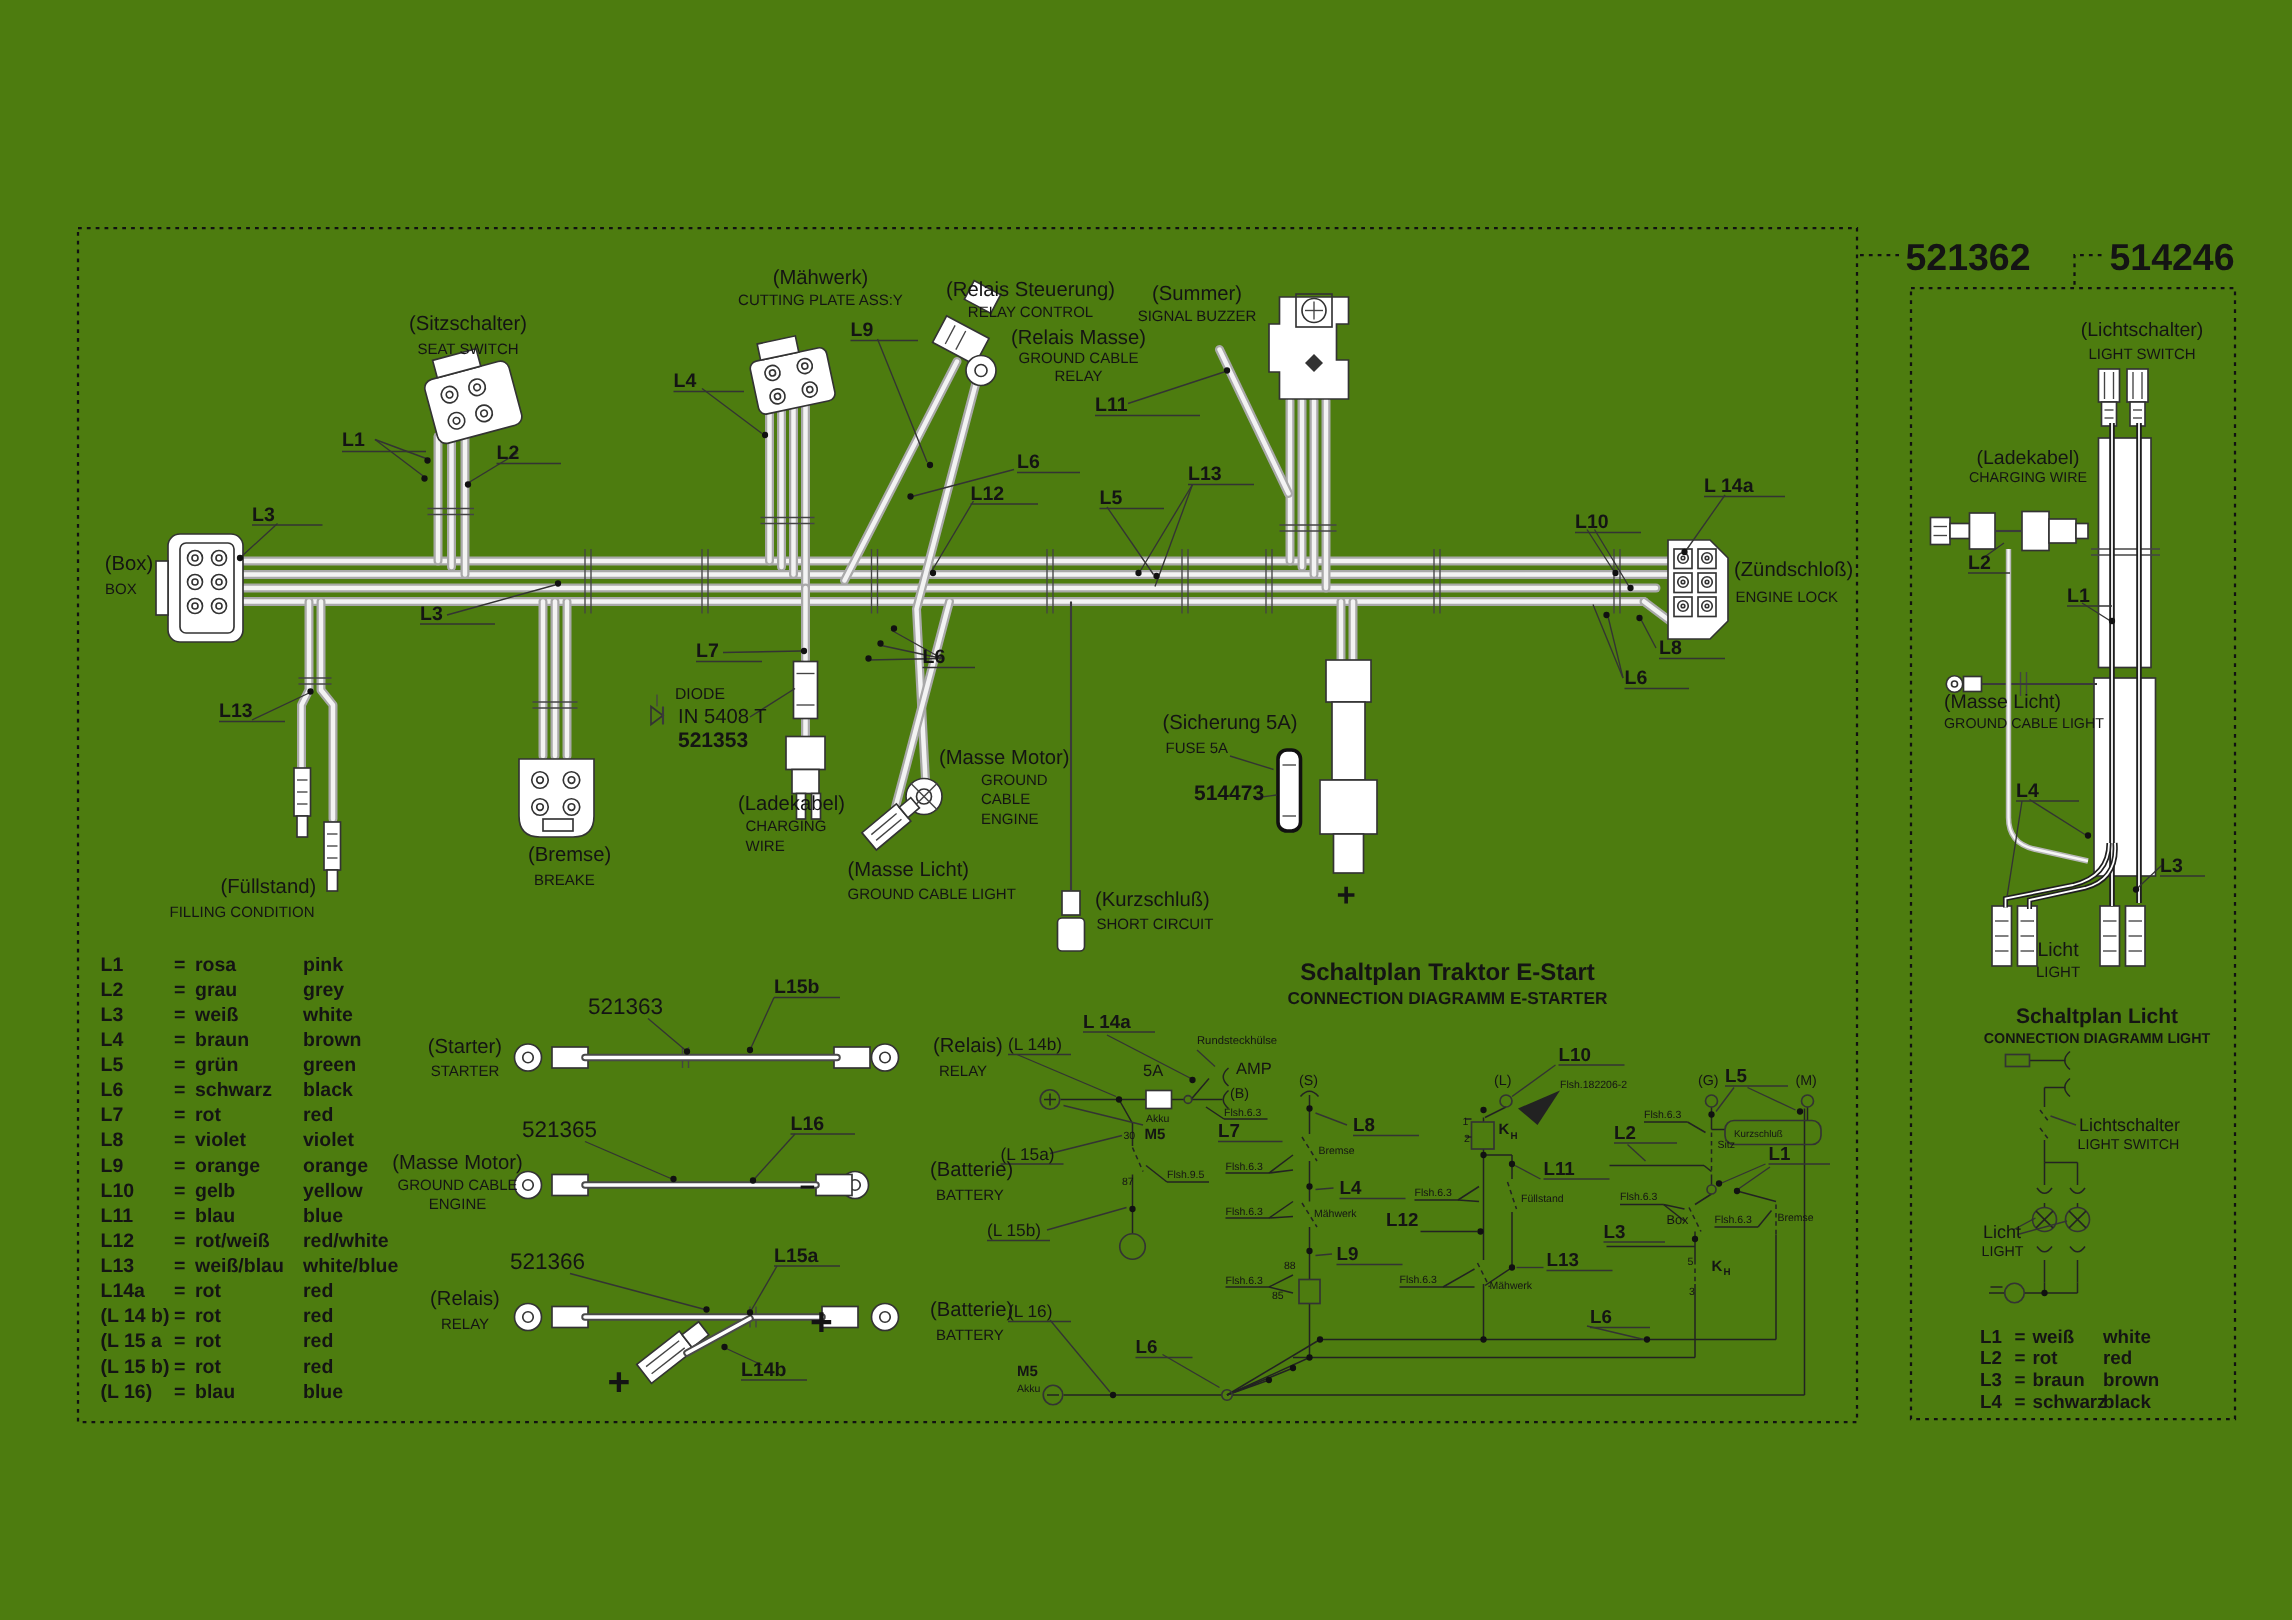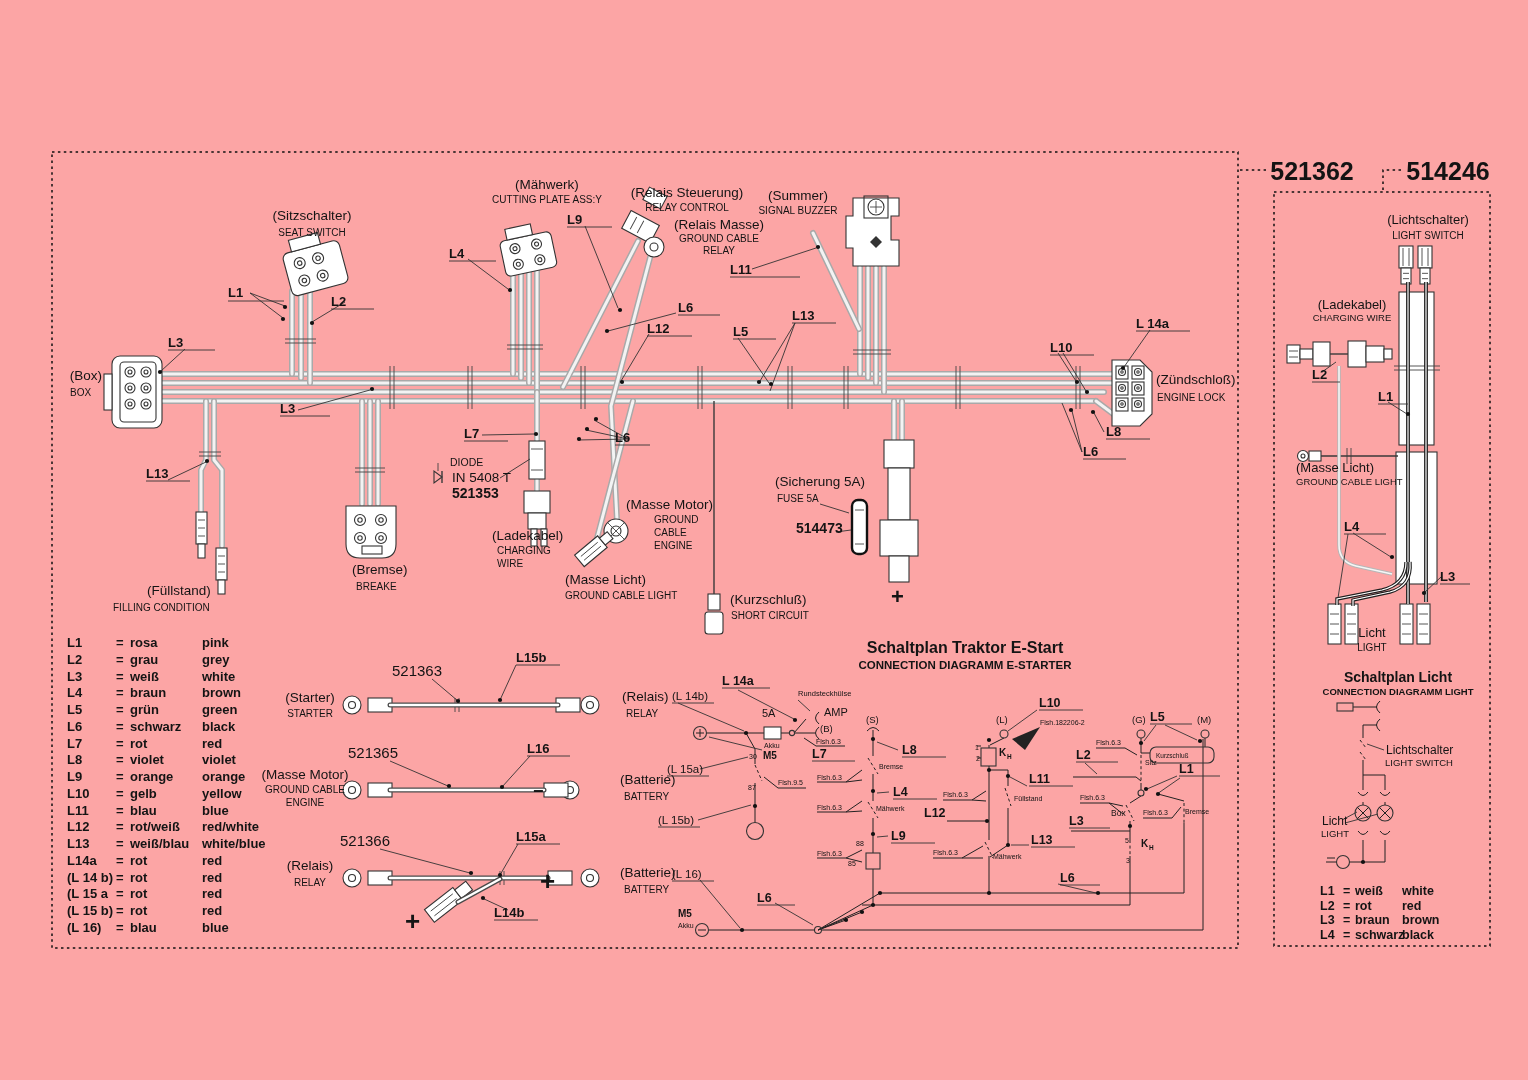--- a/index.html
+++ b/index.html
@@ -1,16 +1,16 @@
 <!DOCTYPE html>
 <html><head>
 <meta charset="utf-8">
 <style>
   html,body{margin:0;padding:0;background:#ffffff;}
-  .page{position:relative;width:1528px;height:1080px;background:#fca5a5;overflow:hidden;}
+  .page{position:relative;width:1528px;height:1080px;background:#4d7c0f;overflow:hidden;}
   svg{position:absolute;left:0;top:0;}
   svg text{font-family:"Liberation Sans","DejaVu Sans",sans-serif;fill:#141414;}
   .tb{stroke:#a9a9a9;stroke-width:6;fill:none;stroke-linejoin:round;stroke-linecap:round}
   .tc{stroke:#f3f3f3;stroke-width:3;fill:none;stroke-linejoin:round;stroke-linecap:round}
   .cb{stroke:#4a4a4a;stroke-width:5;fill:none;stroke-linecap:round}
   .cc{stroke:#ffffff;stroke-width:2.4;fill:none;stroke-linecap:round}
   .rb{stroke:#1f1f1f;stroke-width:3.4;fill:none}
   .rc{stroke:#ffffff;stroke-width:1.2;fill:none}
   .tb2{stroke:#b7b7b7;stroke-width:3.6;fill:none}
   .tc2{stroke:#f6f6f6;stroke-width:1.6;fill:none}

